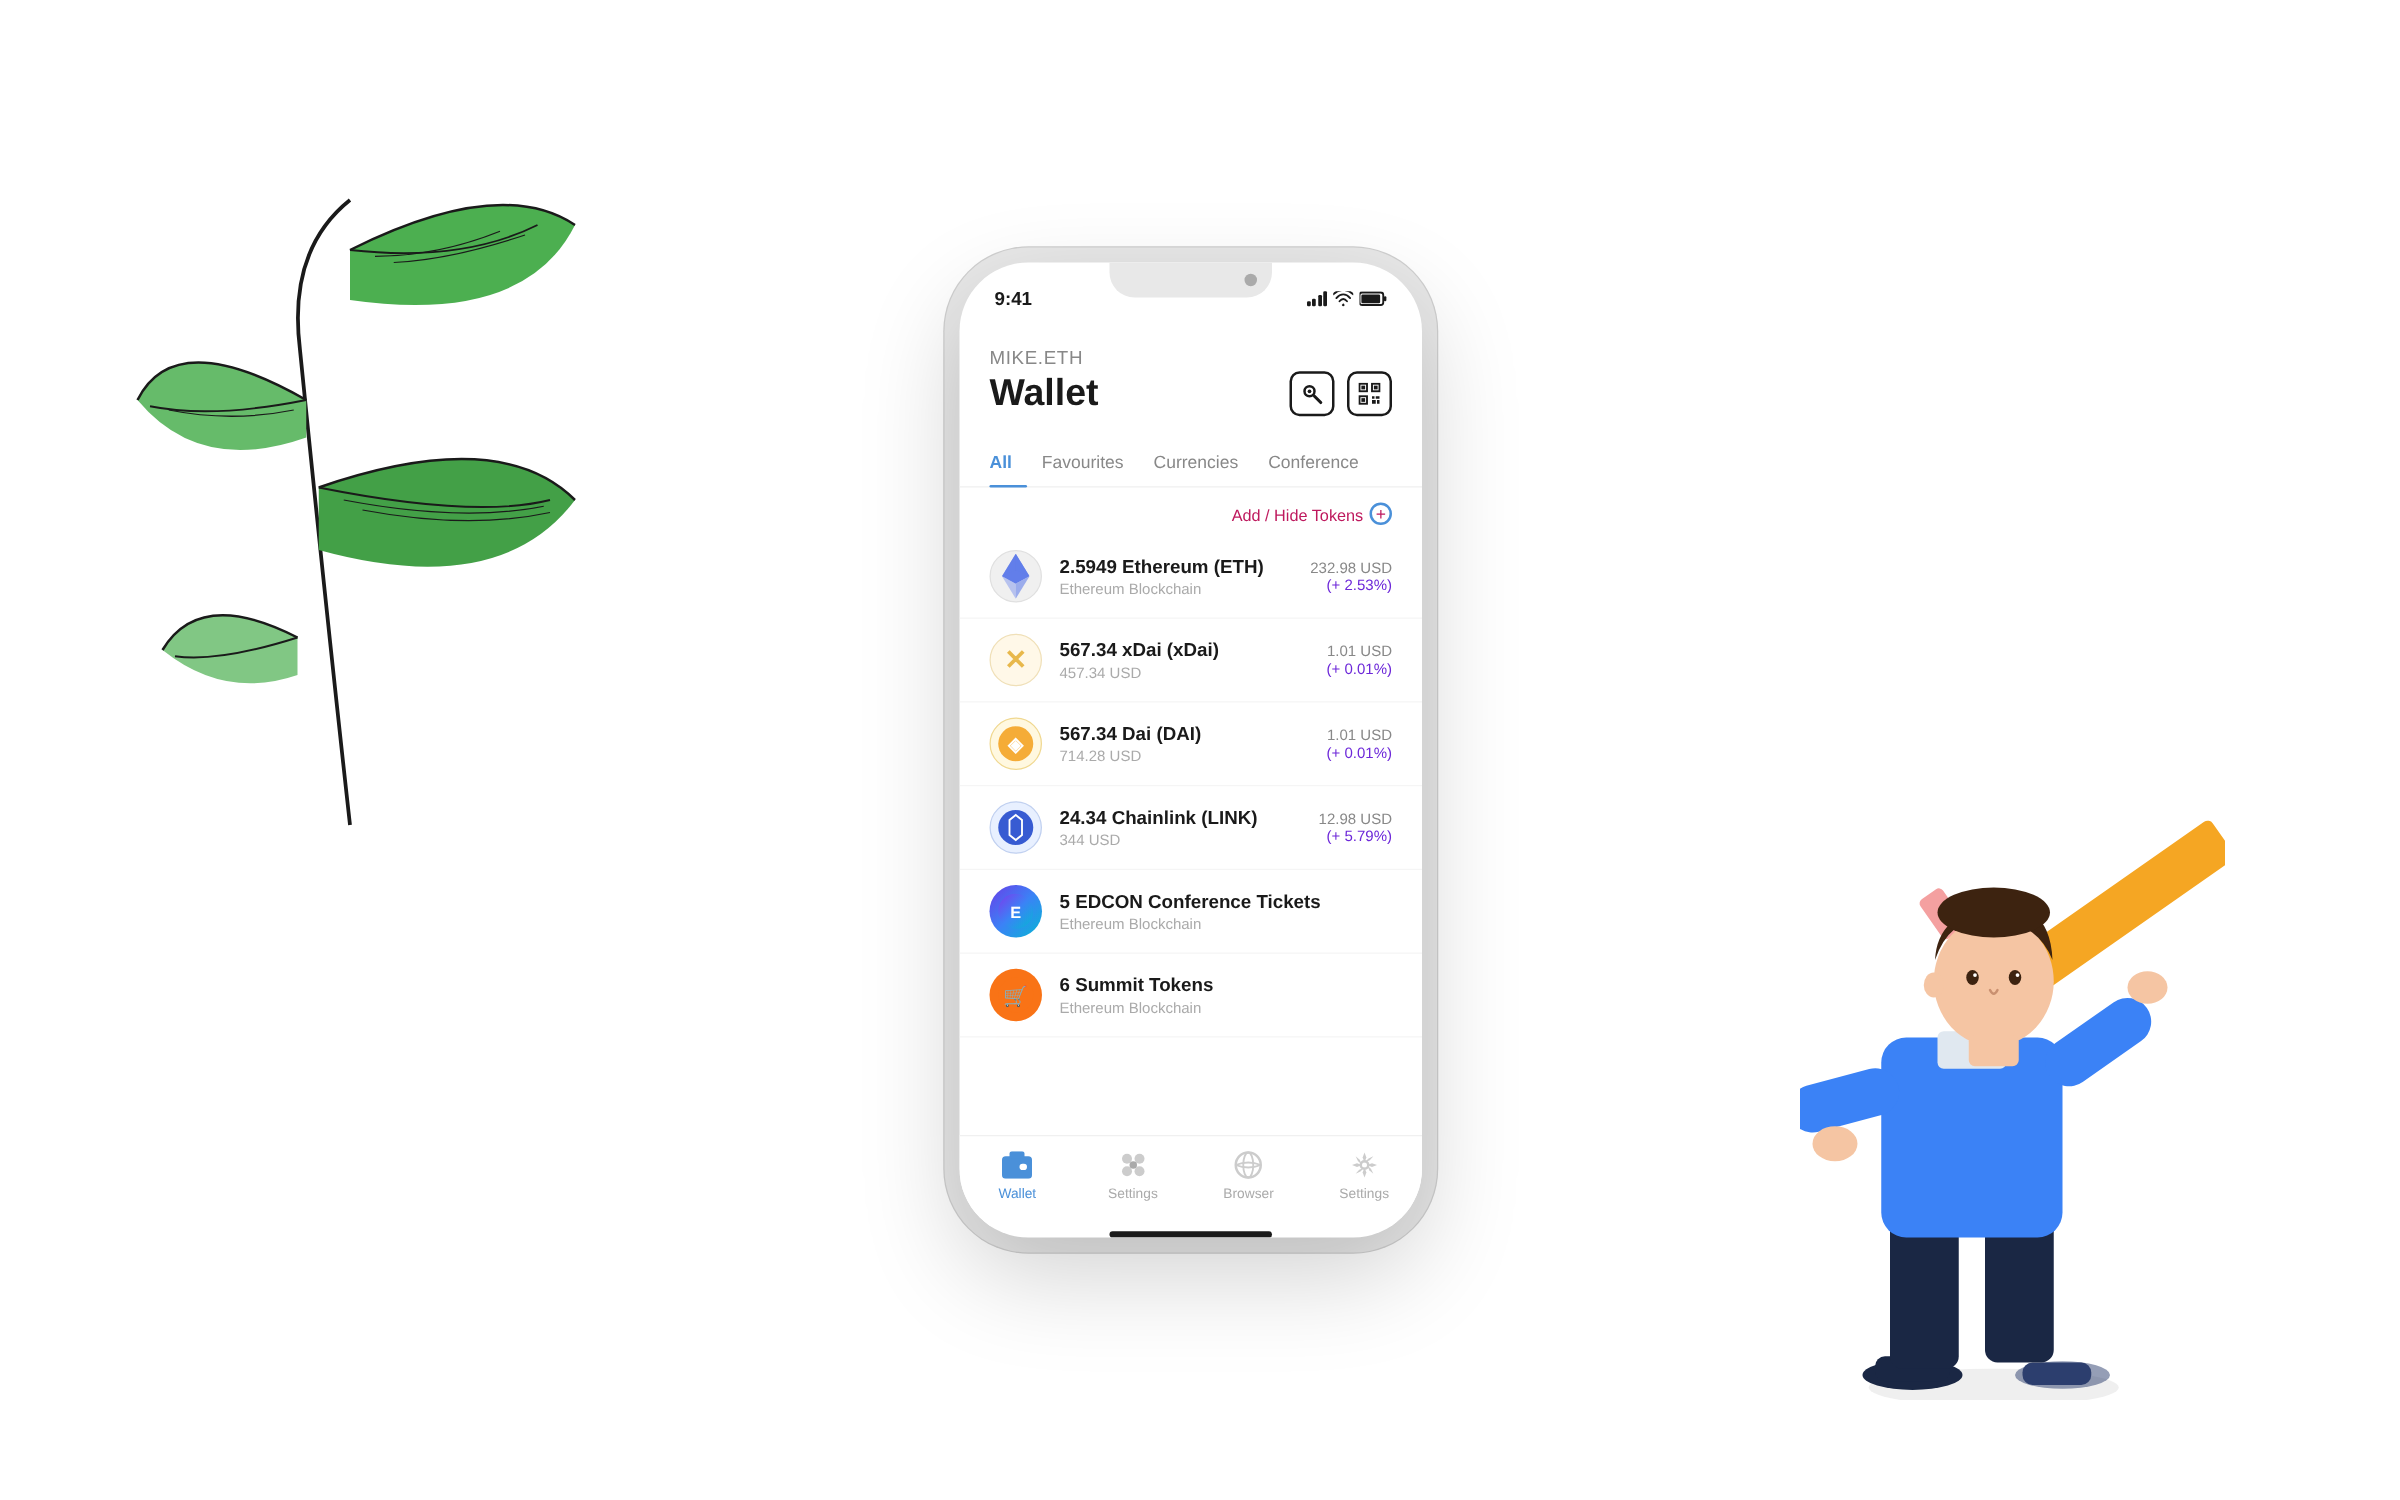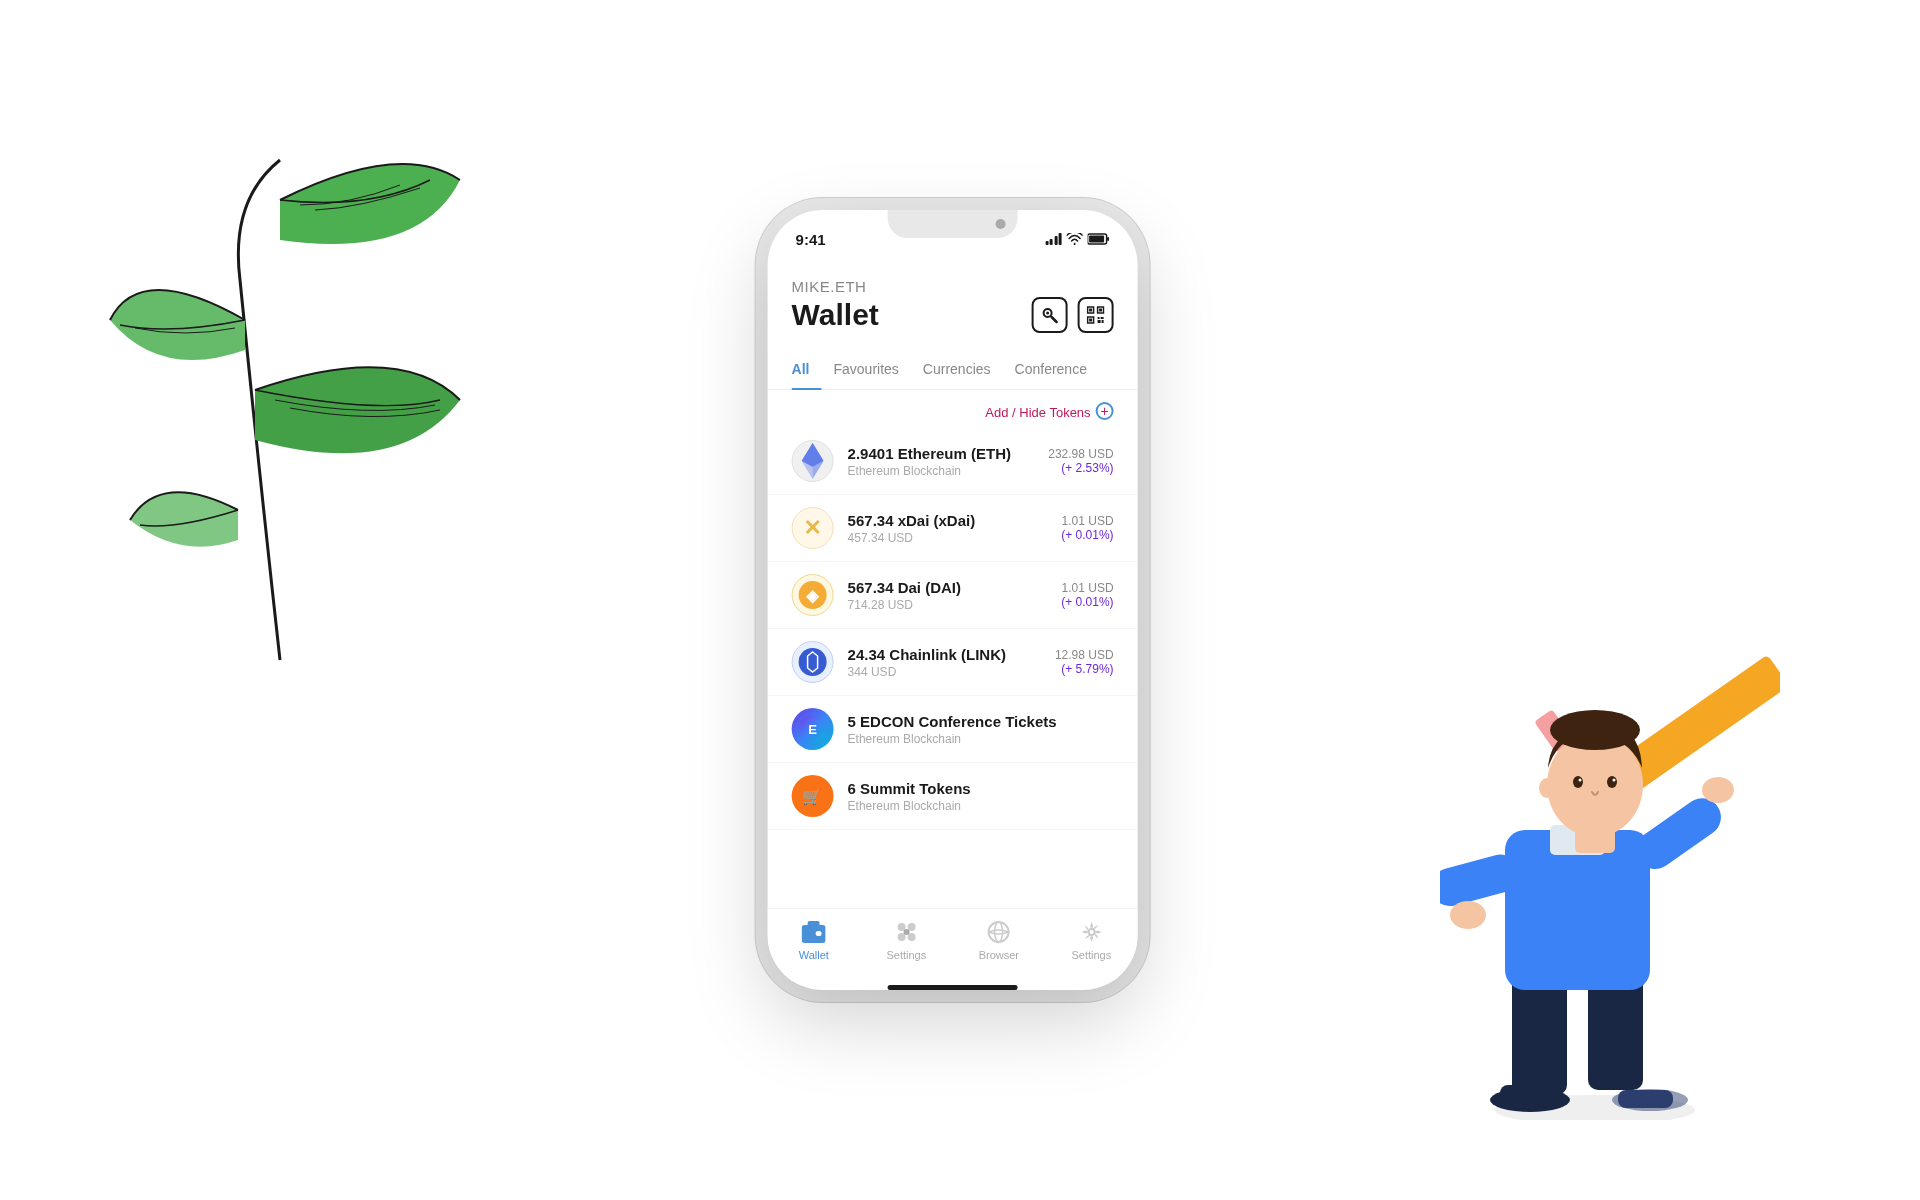--- a/index.html
+++ b/index.html
@@ -472,21 +472,21 @@
           <div class="token-icon token-icon-eth">
             <svg width="22" height="36" viewBox="0 0 22 36">
               <polygon points="11,0 22,18 11,24 0,18" fill="#627EEA"></polygon>
               <polygon points="11,24 22,18 11,36" fill="#627EEA" opacity="0.6"></polygon>
               <polygon points="11,24 0,18 11,36" fill="#627EEA" opacity="0.4"></polygon>
               <polygon points="11,0 22,18 11,13" fill="#627EEA" opacity="0.8"></polygon>
               <polygon points="11,0 0,18 11,13" fill="#627EEA" opacity="0.6"></polygon>
             </svg>
           </div>
           <div class="token-info">
-            <div class="token-name">2.9401 Ethereum (ETH)</div>
+            <div class="token-name">2.5949 Ethereum (ETH)</div>
             <div class="token-sub">Ethereum Blockchain</div>
           </div>
           <div class="token-price">
             <div class="token-usd">232.98 USD</div>
             <div class="token-change">(+ 2.53%)</div>
           </div>
         </div>
 
         <div class="token-item">
           <div class="token-icon token-icon-xdai">

